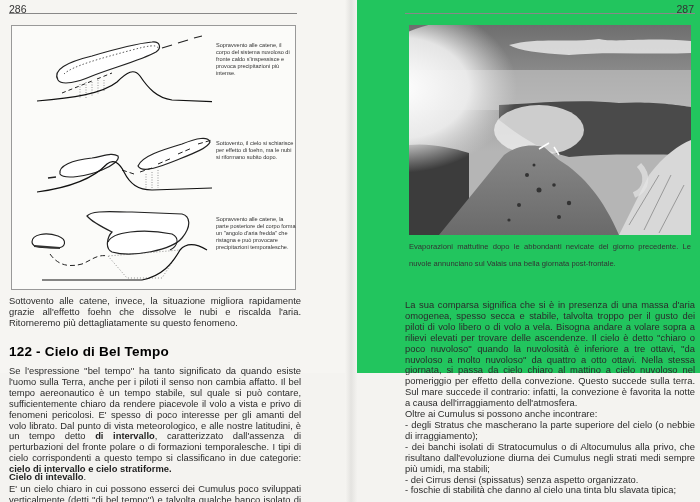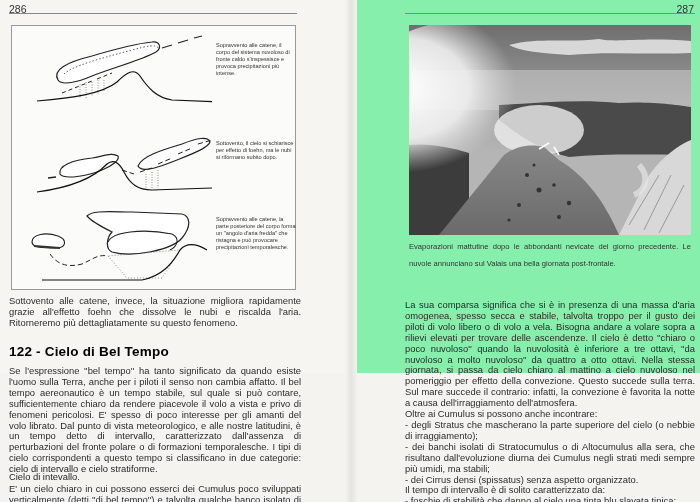--- a/index.html
+++ b/index.html
@@ -5,21 +5,21 @@
   html, body { margin: 0; padding: 0; }
   body {
     width: 700px; height: 502px; overflow: hidden;
     background: #f4f3f0;
     font-family: "Liberation Sans", sans-serif;
     color: #2a2a2a;
     position: relative;
   }
   .page { position: absolute; top: 0; height: 373px; }
   .page-left { left: 0; width: 350px; background: #f6f5f2; }
-  .page-right { left: 350px; width: 350px; background: #86efac; }
+  .page-right { left: 350px; width: 350px; background: #22c55e; }
   .gutter { position: absolute; left: 345px; top: 0; width: 12px; height: 502px;
     background: linear-gradient(to right, #f6f5f2, #e4e3e0 50%, #f3f2ef); }
 
   .page-number { position: absolute; top: 3px; font-size: 10.5px; color: #333; }
   .pn-left { left: 9px; }
   .pn-right { right: 6px; }
   .header-rule { position: absolute; top: 13px; height: 1px; background: #888; }
   .rule-left { left: 9px; width: 288px; }
   .rule-right { left: 55px; width: 290px; }
 
@@ -32,21 +32,21 @@
     font-size: 5.6px; line-height: 7px; color: #333; }
 
   .body-text { position: absolute; font-size: 9.4px; line-height: 10.9px; color: #2b2b2b;
     text-align: justify; }
   .body-text p { margin: 0; }
   .left-intro { left: 9px; top: 296px; width: 292px; }
   .section-title { position: absolute; left: 9px; top: 344px; font-size: 13.5px; font-weight: bold;
     color: #000000; letter-spacing: 0.2px; }
   .left-para { left: 9px; top: 366px; width: 292px; }
   .left-sub { left: 9px; top: 460px; width: 292px; }
-  b { font-weight: normal; color: #1e1e1e; }
+  b { font-weight: bold; color: #1e1e1e; }
 
   
   .photo { position: absolute; left: 59px; top: 25px; width: 282px; height: 210px; overflow: hidden;
     background: #777; }
   .photo svg { position: absolute; left: 0; top: 0; }
   .photo-caption { position: absolute; left: 59px; top: 238px; width: 282px;
     font-size: 7.6px; line-height: 17px; color: #333; text-align: justify; }
 
   .right-para { left: 55px; top: 300px; width: 290px; }
   .right-para p { margin: 0; }
@@ -165,21 +165,20 @@
       <path d="M220,200 L250,150 M235,205 L262,150 M250,208 L275,160" stroke="#999" stroke-width="1"></path>
       <path d="M230,140 C240,150 238,165 225,170" fill="none" stroke="#e5e5e5" stroke-width="6" opacity="0.7"></path>
     </svg>
   </div>
   <div class="photo-caption">Evaporazioni mattutine dopo le abbondanti nevicate del giorno precedente. Le nuvole annunciano sul Valais una bella giornata post-frontale.</div>
 
   <div class="body-text right-para">
     <p>La sua comparsa significa che si è in presenza di una massa d'aria omogenea, spesso secca e stabile, talvolta troppo per il gusto dei piloti di volo libero o di volo a vela. Bisogna andare a volare sopra a rilievi elevati per trovare delle ascendenze. Il cielo è detto ''chiaro o poco nuvoloso'' quando la nuvolosità è inferiore a tre ottavi, ''da nuvoloso a molto nuvoloso'' da quattro a otto ottavi. Nella stessa giornata, si passa da cielo chiaro al mattino a cielo nuvoloso nel pomeriggio per effetto della convezione. Questo succede sulla terra. Sul mare succede il contrario: infatti, la convezione è favorita la notte a causa dell'irraggiamento dell'atmosfera.</p>
     <p>Oltre ai Cumulus si possono anche incontrare:</p>
     <p>- degli Stratus che mascherano la parte superiore del cielo (o nebbie di irraggiamento);</p>
-    <p>- dei banchi isolati di Stratocumulus o di Altocumulus alla sera, che risultano dall'evoluzione diurna dei Cumulus negli strati medi sempre più umidi, ma stabili;</p>
+    <p>- dei banchi isolati di Stratocumulus o di Altocumulus alla privo, che risultano dall'evoluzione diurna dei Cumulus negli strati medi sempre più umidi, ma stabili;</p>
     <p>- dei Cirrus densi (spissatus) senza aspetto organizzato.</p>
-    <p>Il tempo di intervallo è di solito caratterizzato da:</p>
     <p>- foschie di stabilità che danno al cielo una tinta blu slavata tipica;</p>
 
   </div>
 </div>
 
 <div class="gutter"></div>
 
 </body></html>

